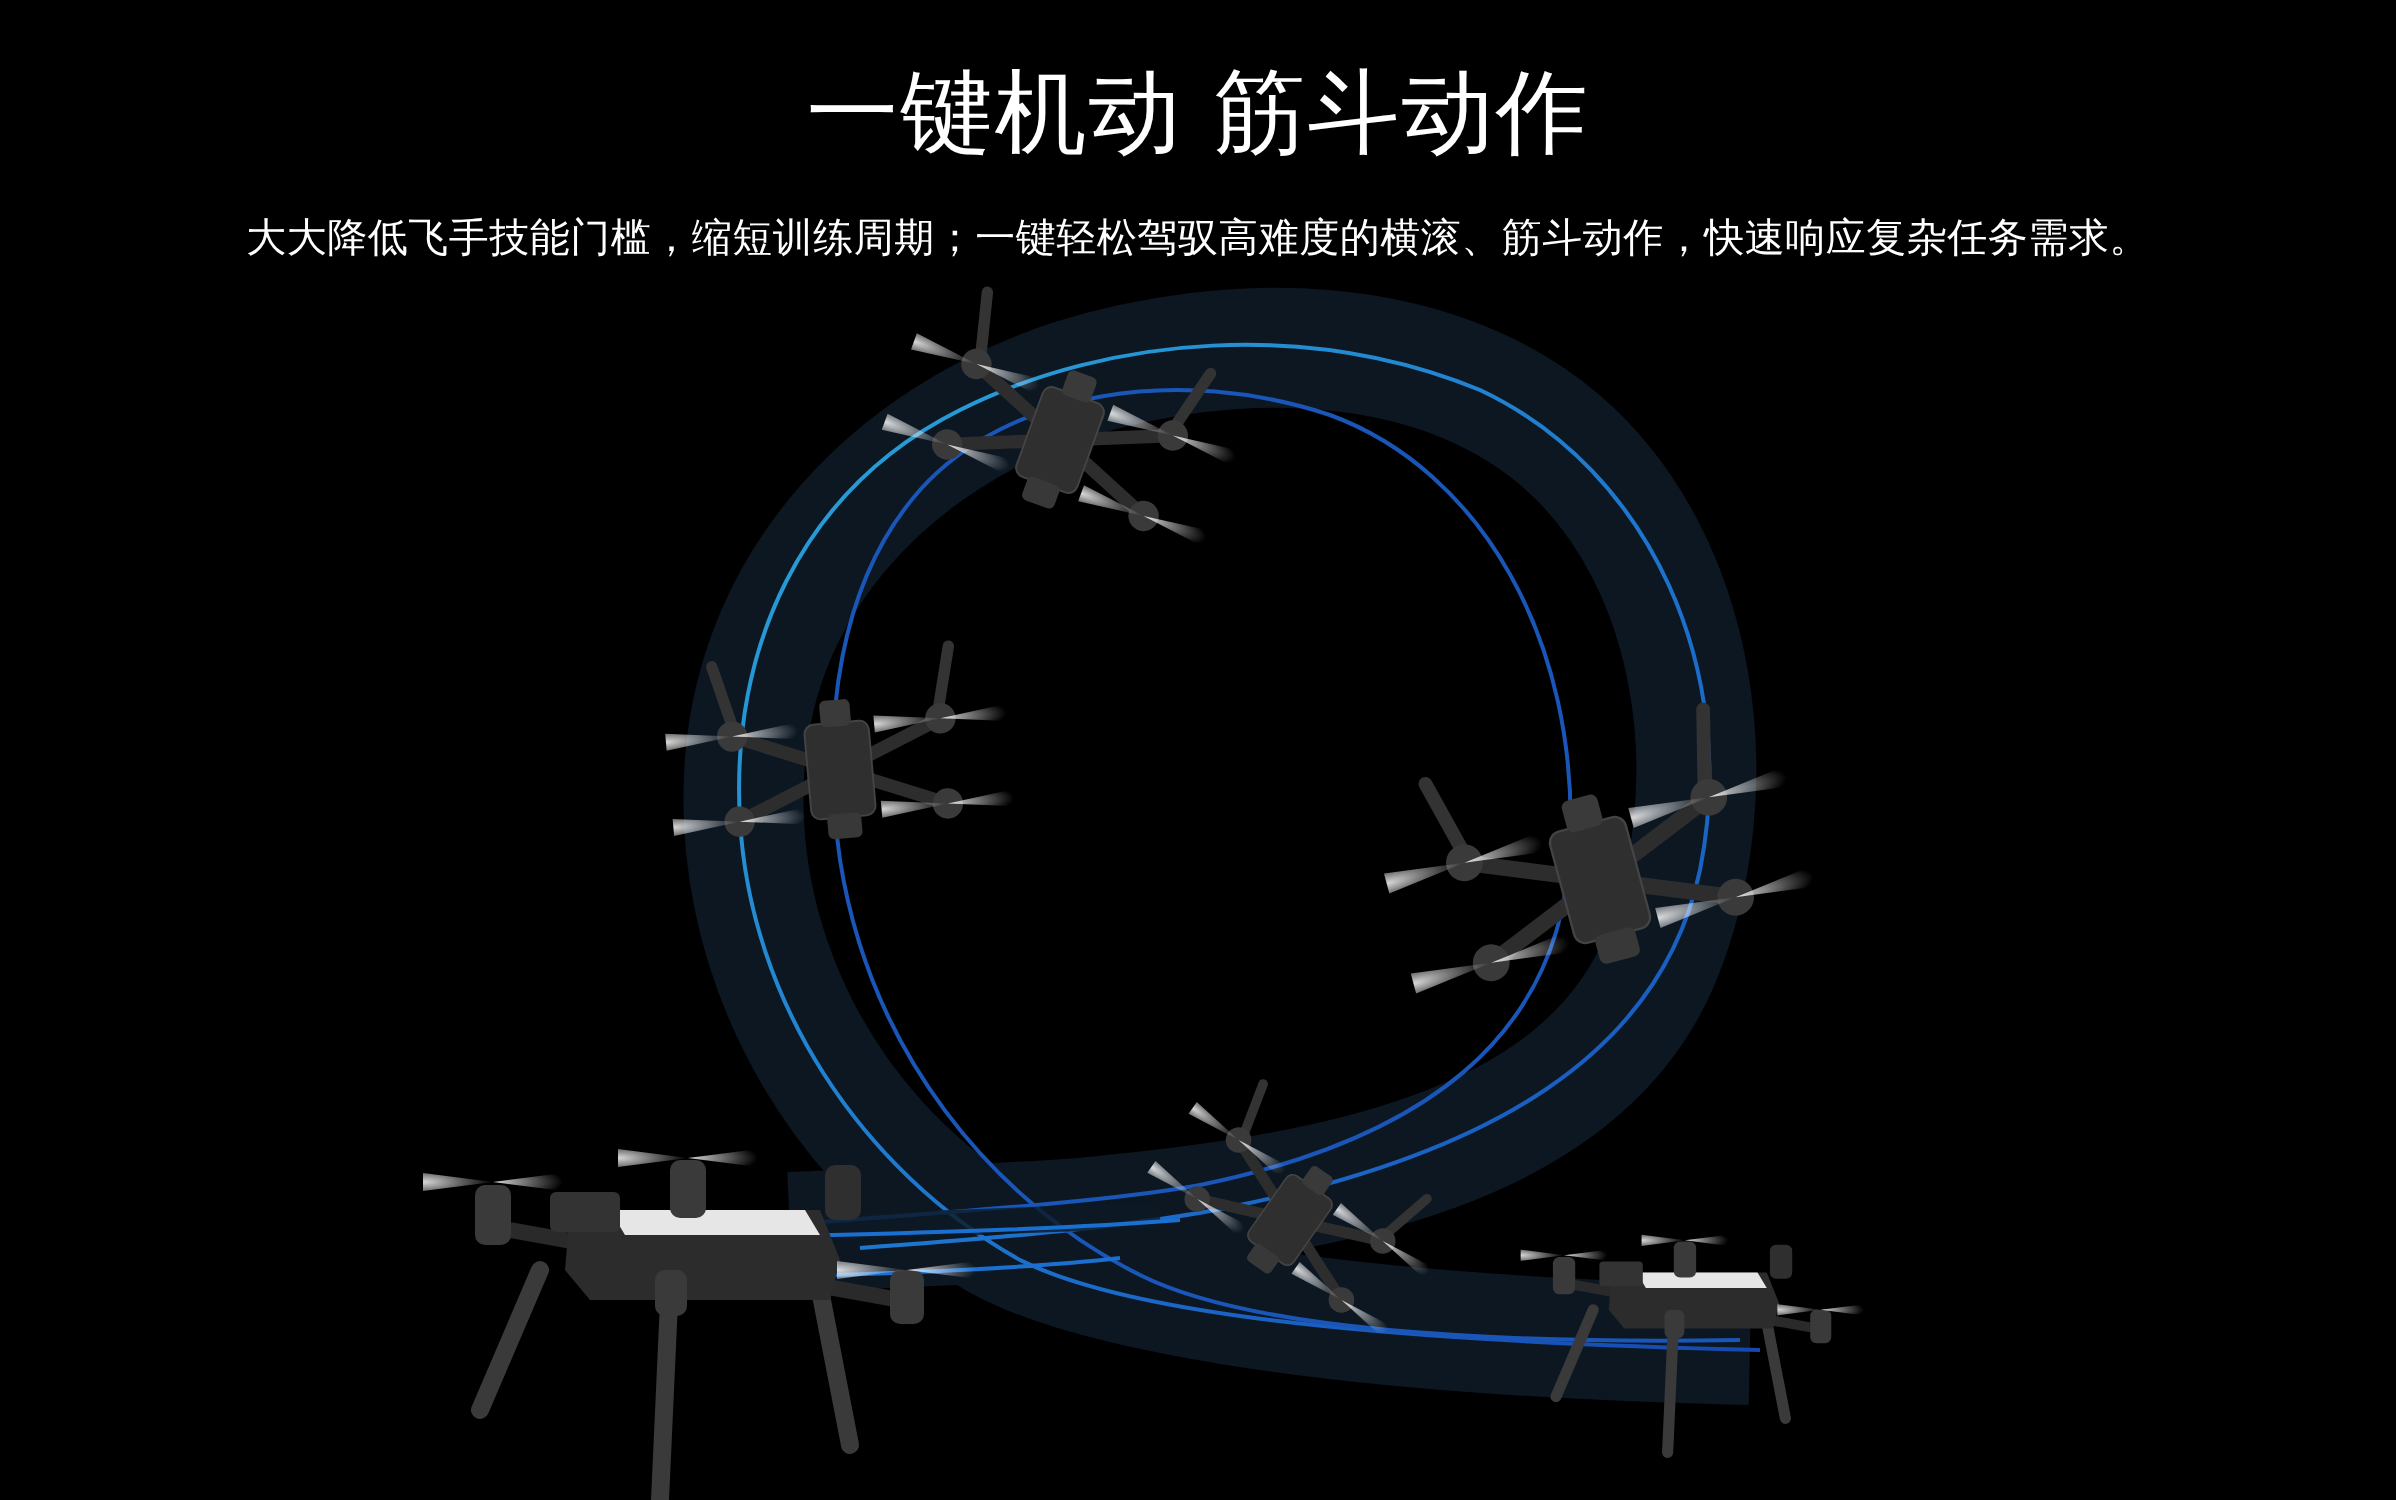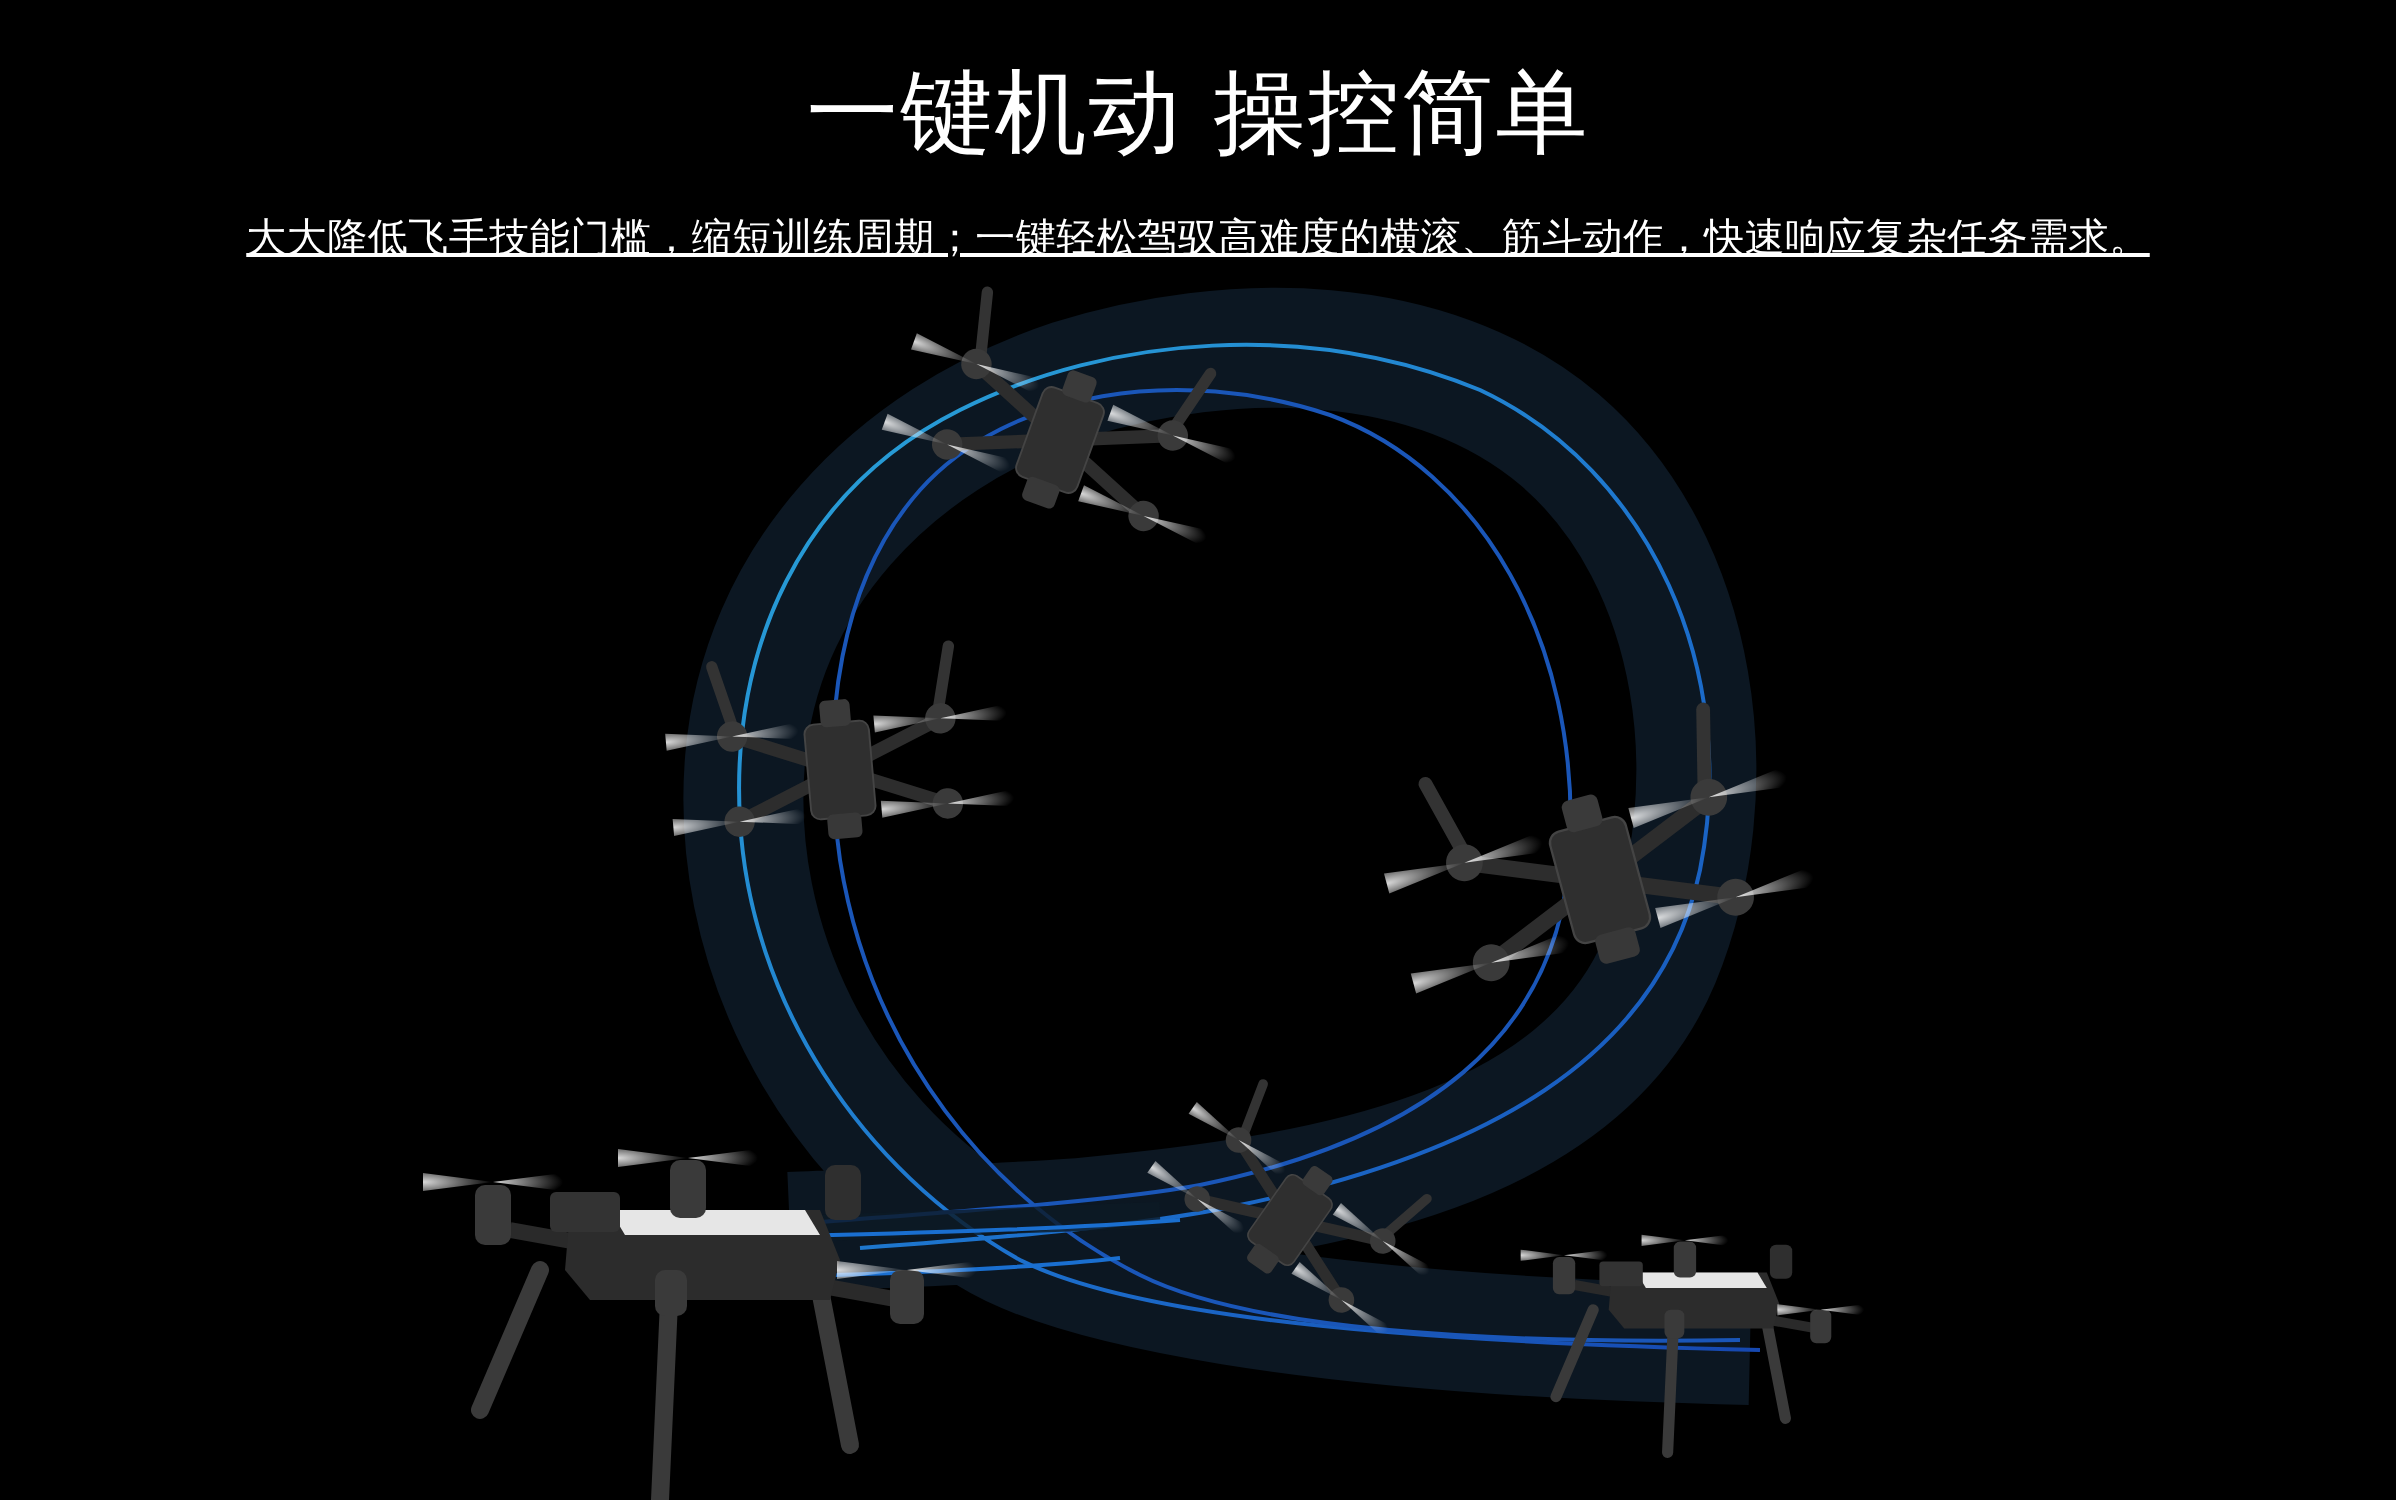--- a/index.html
+++ b/index.html
@@ -1,24 +1,24 @@
 <!DOCTYPE html>
 <html><head>
 <meta charset="utf-8">
 <style>
   html,body{margin:0;padding:0;background:#000;}
   body{width:2396px;height:1500px;overflow:hidden;position:relative;font-family:"DejaVu Sans","Liberation Sans",sans-serif;color:#fff;}
   .title{position:absolute;left:0;right:0;top:62px;text-align:center;font-size:92px;font-weight:400;letter-spacing:2px;color:#fff;line-height:1.1;}
-  .subtitle{position:absolute;left:0;right:0;top:213px;text-align:center;font-size:40px;color:#fff;line-height:1.2;letter-spacing:0.5px;text-decoration:underline;}
+  .subtitle{position:absolute;left:0;right:0;top:213px;text-align:center;font-size:40px;color:#fff;line-height:1.2;letter-spacing:0.5px;}
   svg.scene{position:absolute;left:0;top:0;}
 </style>
 </head>
 <body>
 
-<div class="title">一键机动 操控简单</div>
+<div class="title">一键机动 筋斗动作</div>
 <div class="subtitle">大大降低飞手技能门槛，缩短训练周期；一键轻松驾驭高难度的横滚、筋斗动作，快速响应复杂任务需求。</div>
 
 <svg class="scene" width="2396" height="1500" viewBox="0 0 2396 1500">
   <defs>
     <linearGradient id="edgeGrad" x1="0" y1="0" x2="1" y2="1">
       <stop offset="0" stop-color="#2aa6d8"></stop>
       <stop offset="0.6" stop-color="#1c6fcc"></stop>
       <stop offset="1" stop-color="#1648b0"></stop>
     </linearGradient>
     <radialGradient id="propBlur" cx="0" cy="0.5" r="1">

